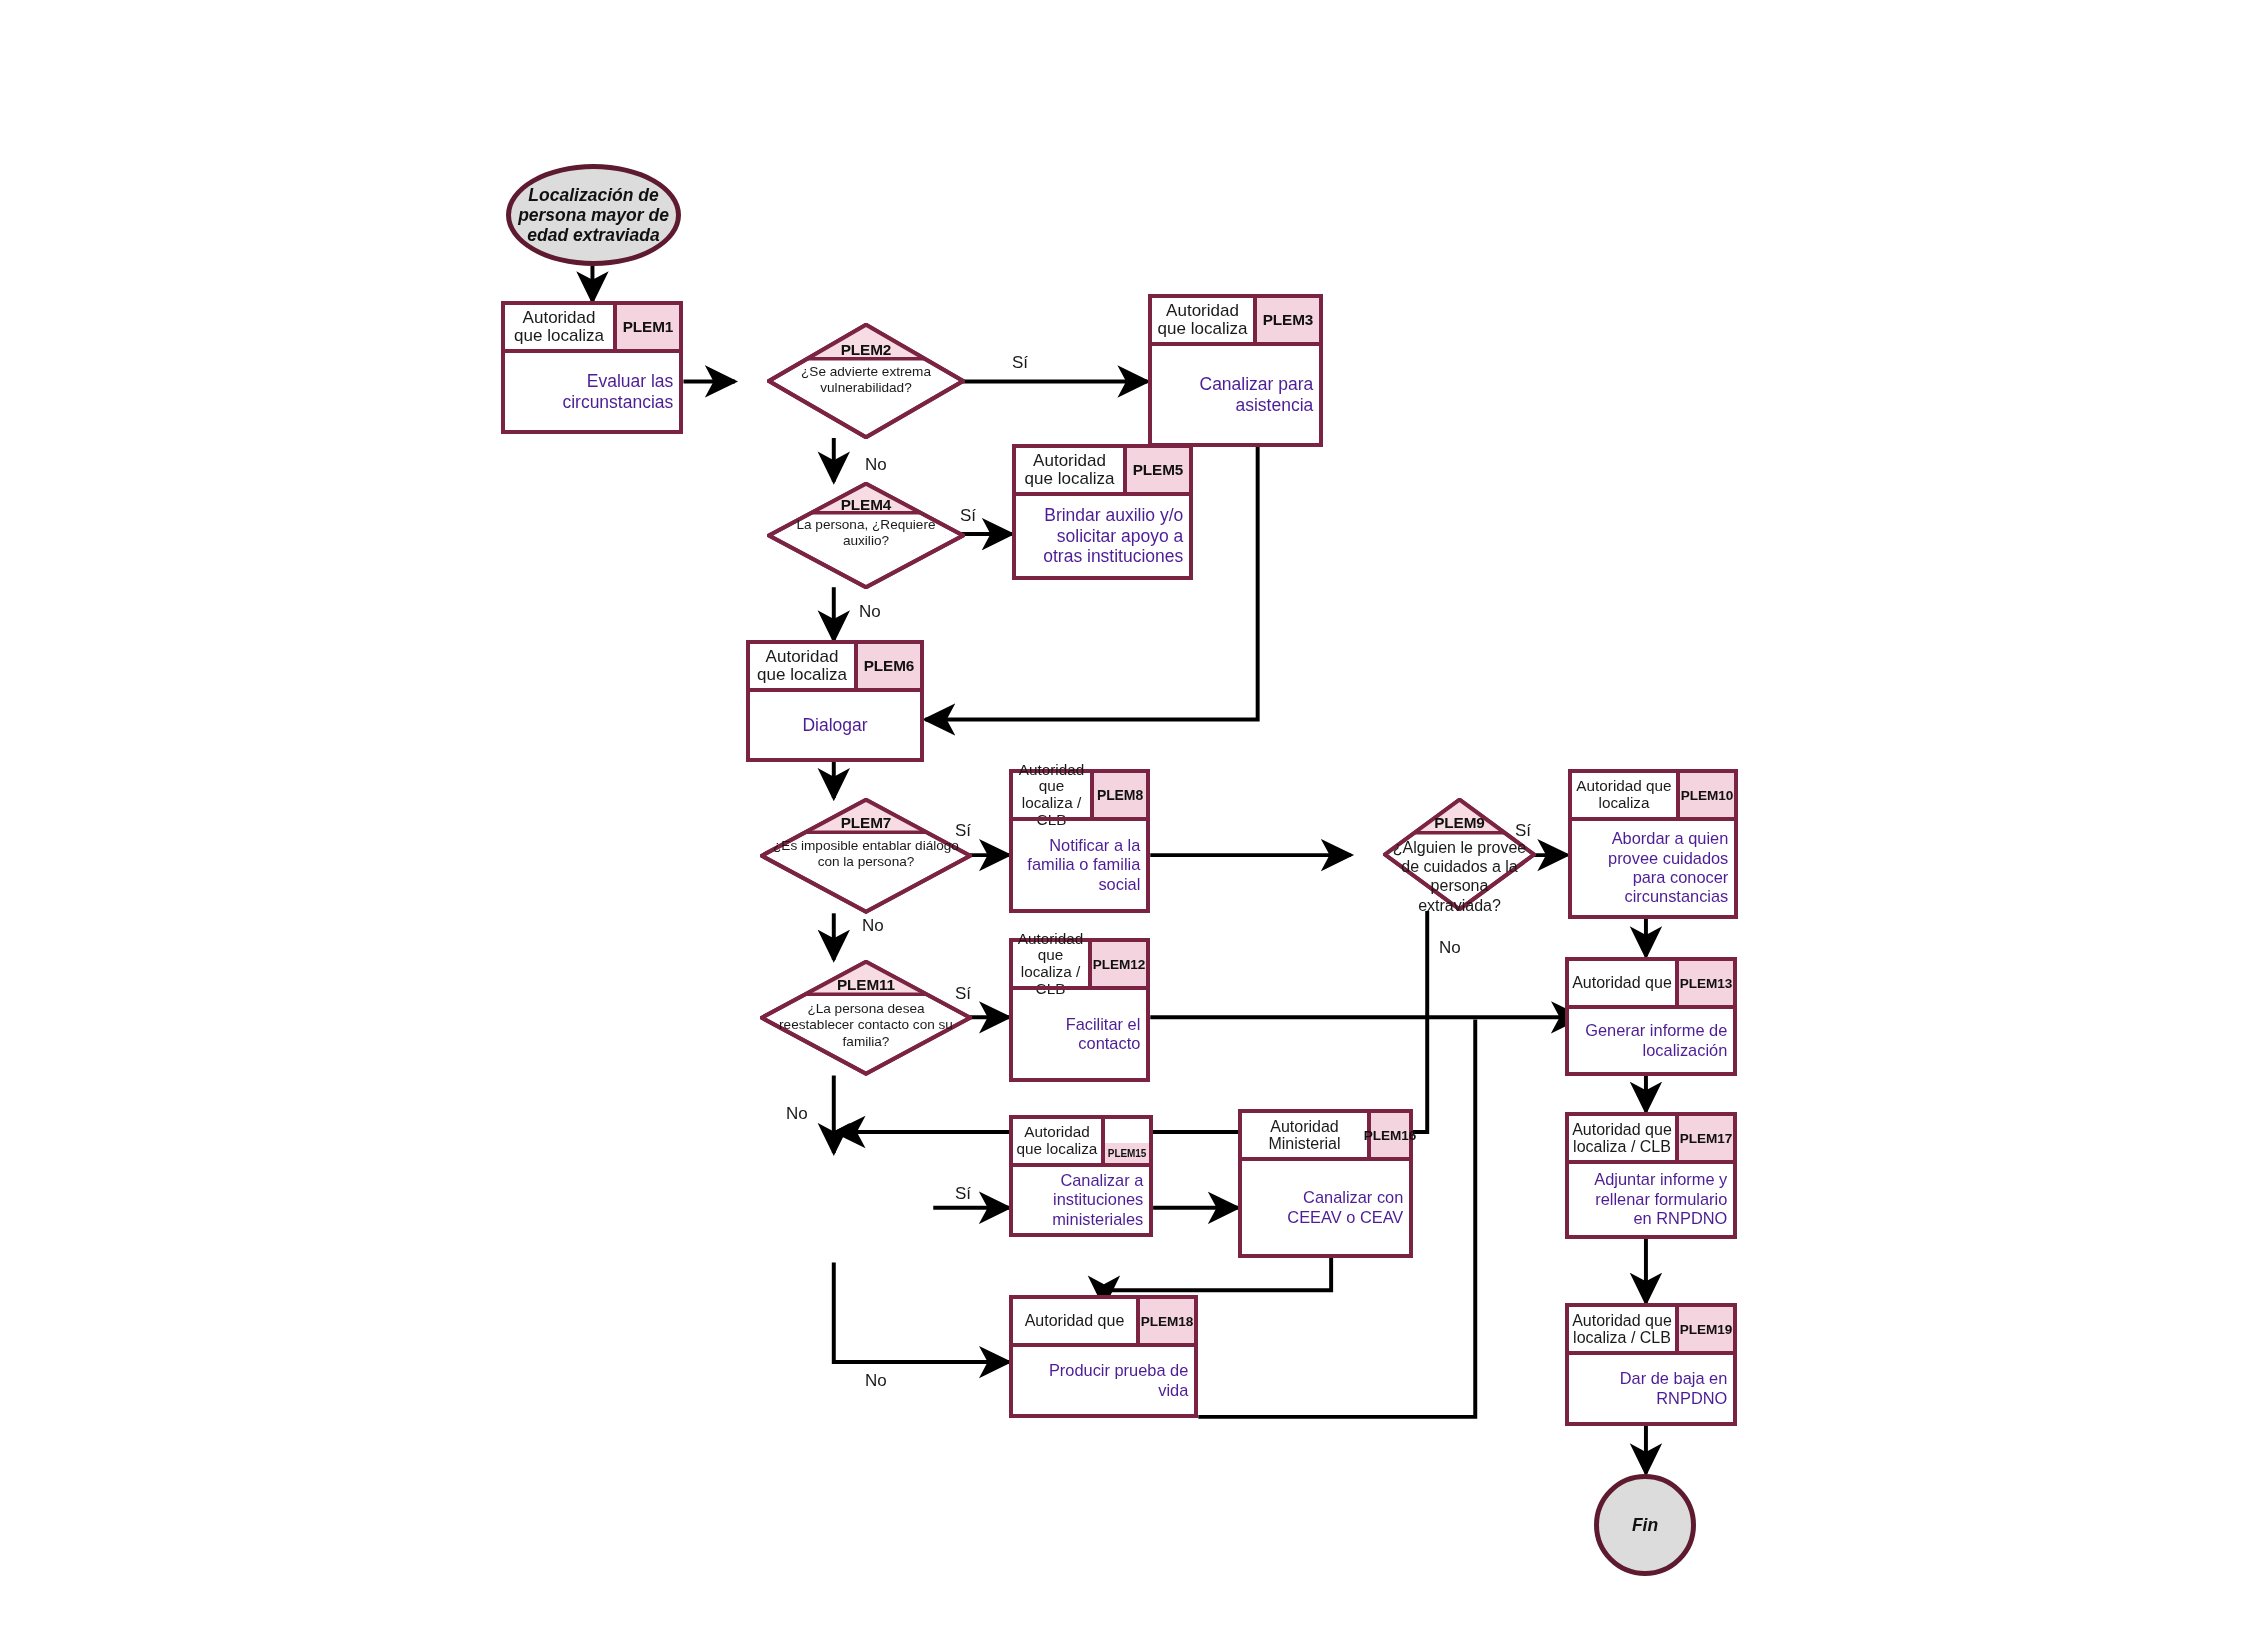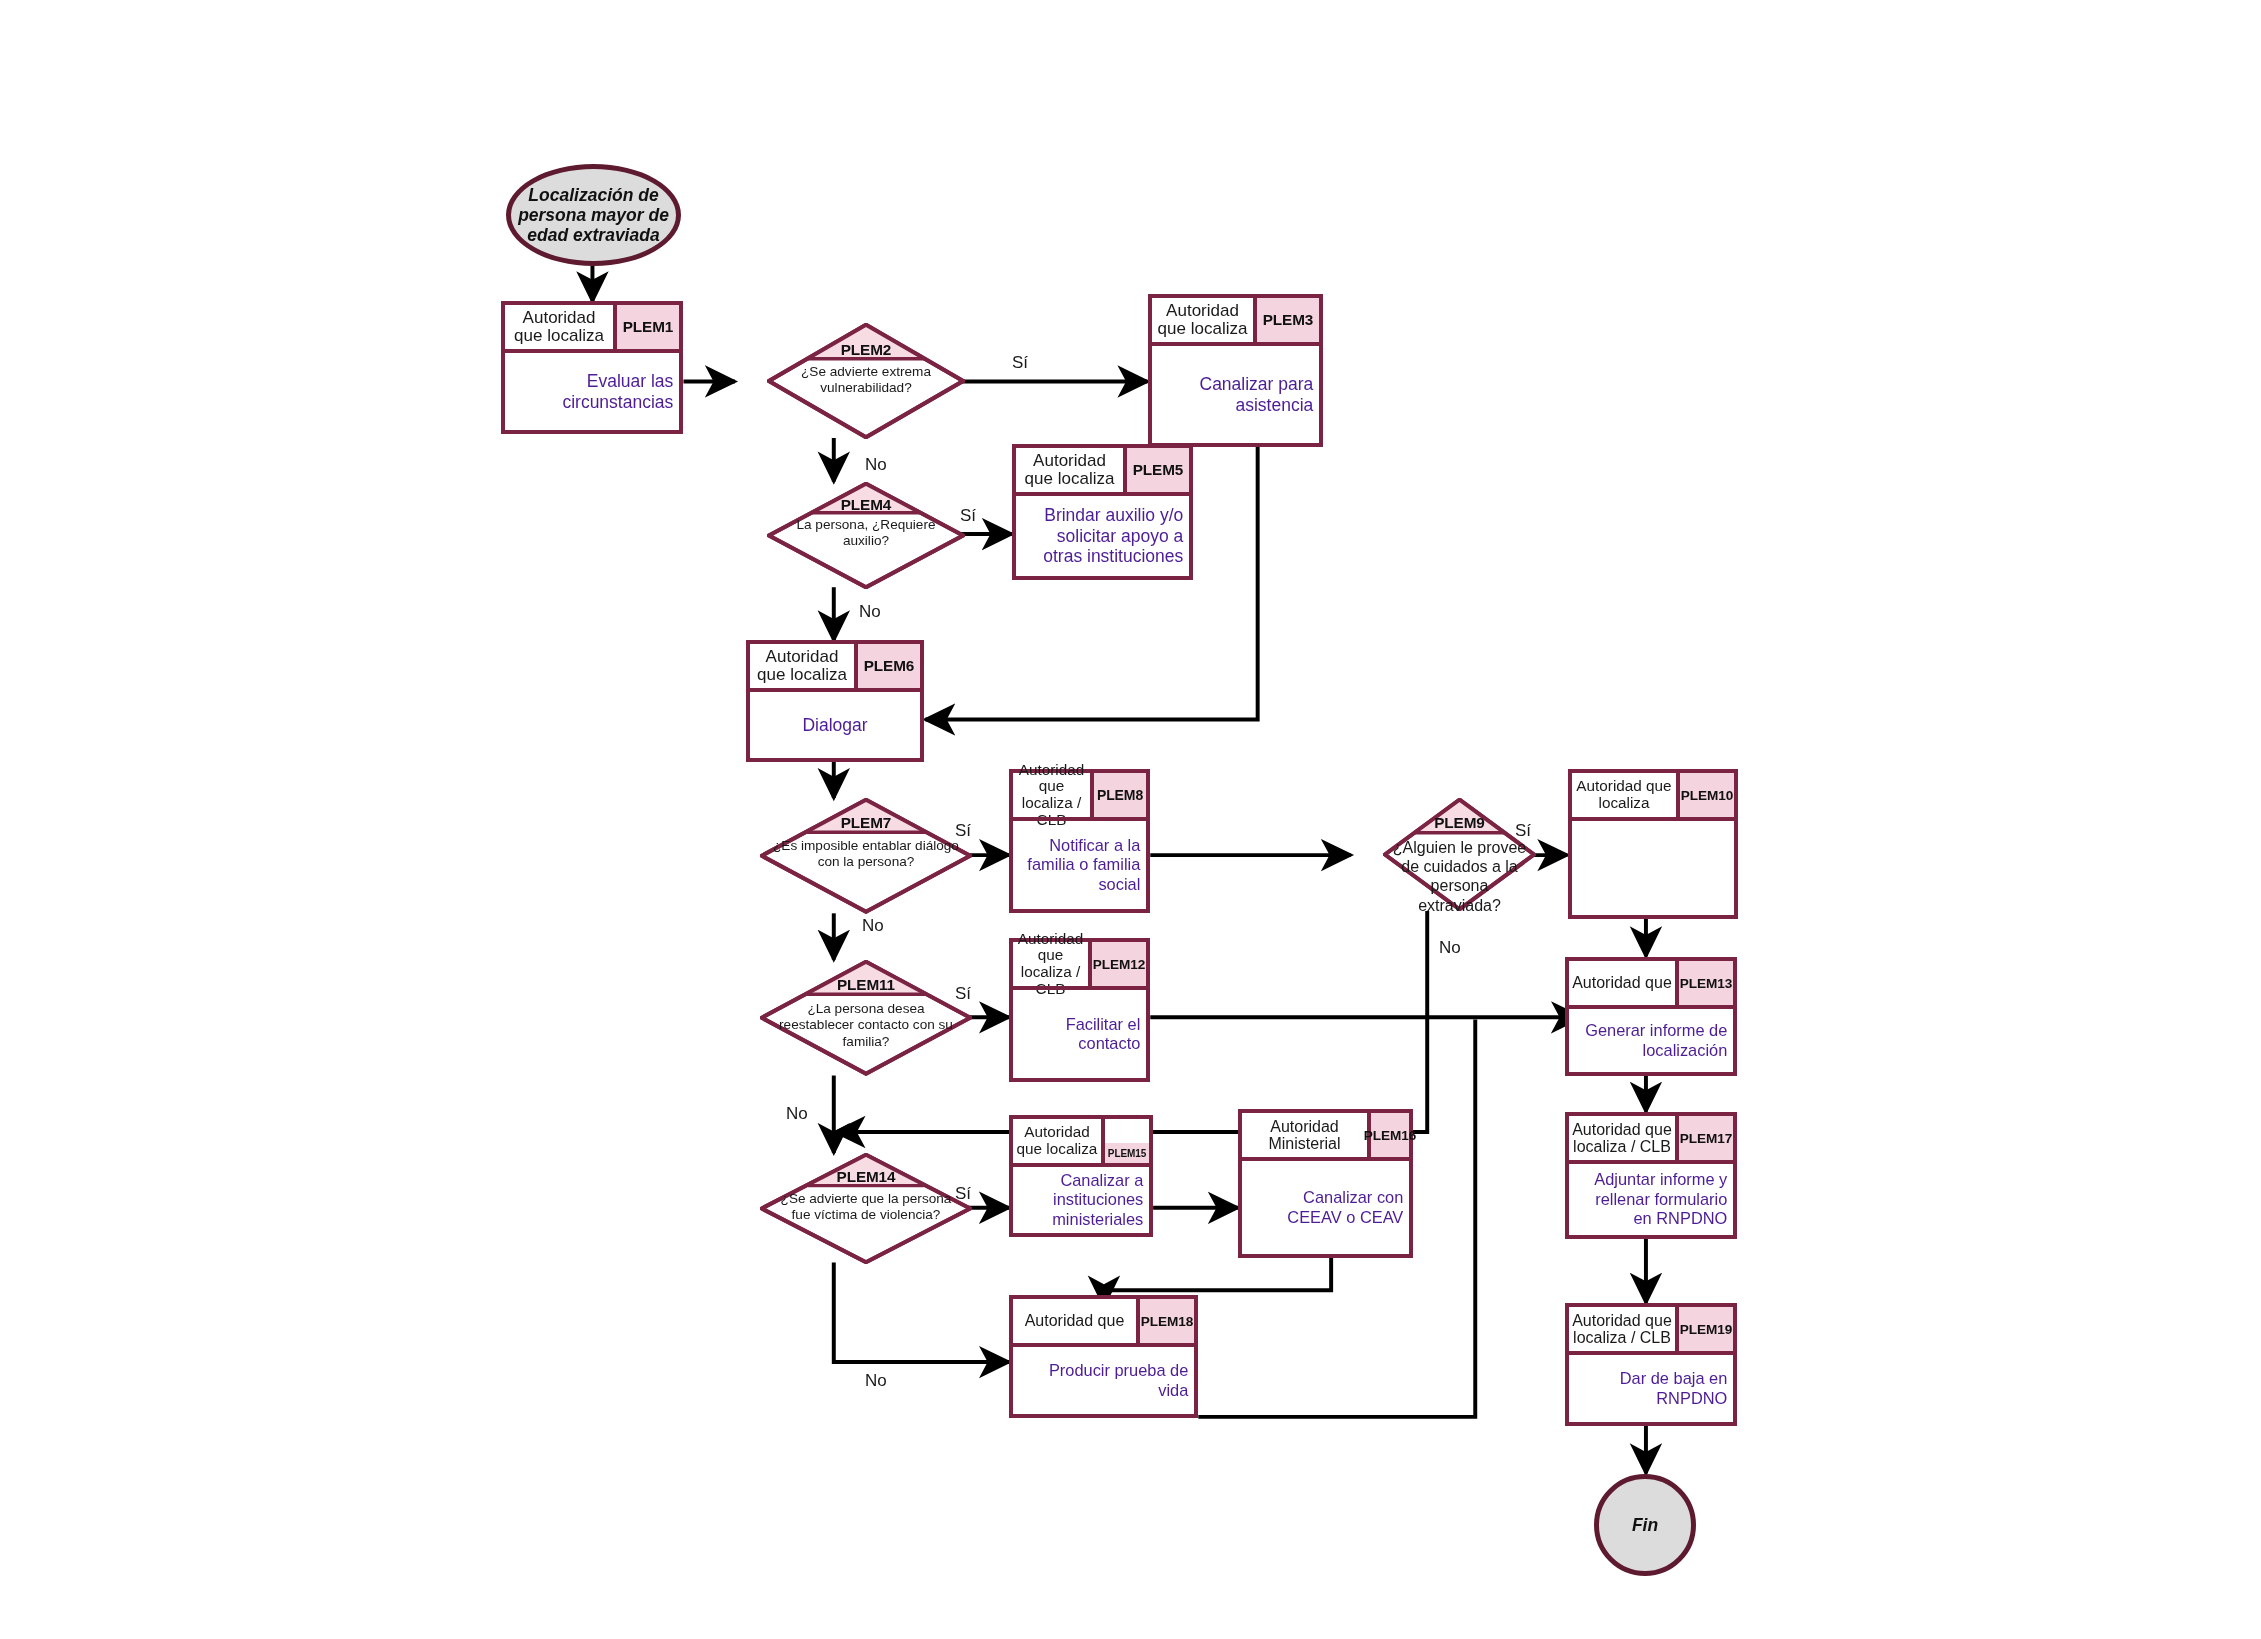--- a/index.html
+++ b/index.html
@@ -196,20 +196,21 @@
     <div class="dlabel" style="top:16px;">PLEM9</div>
     <div class="dtext" style="top:40px;left:4%;right:4%;font-size:16px;">¿Alguien le provee de cuidados a la persona extraviada?</div>
   </div>
 
   <div class="node proc" style="left:1568px;top:769px;width:170px;height:150px;">
     <div class="hdr">
       <div class="who" style="font-size:15.3px;">Autoridad que localiza</div>
       <div class="code" style="width:54px;font-size:13.6px;">PLEM10</div>
     </div>
     <div class="bodysep"></div>
+    <div class="body" style="font-size:16.4px;">Abordar a quien provee cuidados para conocer circunstancias</div>
   </div>
 
   <div class="dec" style="left:728px;top:960px;width:212px;height:116px;">
     <svg viewBox="0 0 375 205" style="position:absolute;left:0;top:0;width:212px;height:116px;">
       <polygon points="187.5,3 372,102 187.5,201 3,102" fill="#ffffff" stroke="#7B2342" stroke-width="7"></polygon>
       <polygon points="187.5,3 293,60 82,60" fill="#F7DCE4" stroke="none"></polygon>
       <line x1="82" y1="60.5" x2="293" y2="60.5" stroke="#7B2342" stroke-width="6"></line>
       <polygon points="187.5,3 372,102 187.5,201 3,102" fill="none" stroke="#7B2342" stroke-width="7"></polygon>
     </svg>
     <div class="dlabel" style="top:16px;">PLEM11</div>
@@ -227,30 +228,20 @@
 
   <div class="node proc" style="left:1565px;top:957px;width:172px;height:119px;">
     <div class="hdr">
       <div class="who" style="font-size:16px;">Autoridad que</div>
       <div class="code" style="width:54px;font-size:13.6px;">PLEM13</div>
     </div>
     <div class="bodysep"></div>
     <div class="body" style="font-size:16.4px;">Generar informe de localización</div>
   </div>
 
-  <div class="dec" style="left:728px;top:1153px;width:212px;height:111px;">
-    <svg viewBox="0 0 375 196" style="position:absolute;left:0;top:0;width:212px;height:111px;">
-      <polygon points="187.5,3 372,98 187.5,193 3,98" fill="#ffffff" stroke="#7B2342" stroke-width="7"></polygon>
-      <polygon points="187.5,3 290,57 85,57" fill="#F7DCE4" stroke="none"></polygon>
-      <line x1="85" y1="57.5" x2="290" y2="57.5" stroke="#7B2342" stroke-width="6"></line>
-      <polygon points="187.5,3 372,98 187.5,193 3,98" fill="none" stroke="#7B2342" stroke-width="7"></polygon>
-    </svg>
-    <div class="dlabel" style="top:14.7px;">PLEM14</div>
-    <div class="dtext" style="top:38px;left:8%;right:8%;">¿Se advierte que la persona fue víctima de violencia?</div>
-  </div>
 
   <div class="node proc" style="left:1009px;top:1115px;width:144px;height:122px;">
     <div class="hdr">
       <div class="who" style="font-size:15.3px;">Autoridad que localiza</div>
       <div class="code" style="width:44px;font-size:10px;margin-top:24px;">PLEM15</div>
     </div>
     <div class="bodysep"></div>
     <div class="body" style="font-size:16.4px;">Canalizar a instituciones ministeriales</div>
   </div>
 

